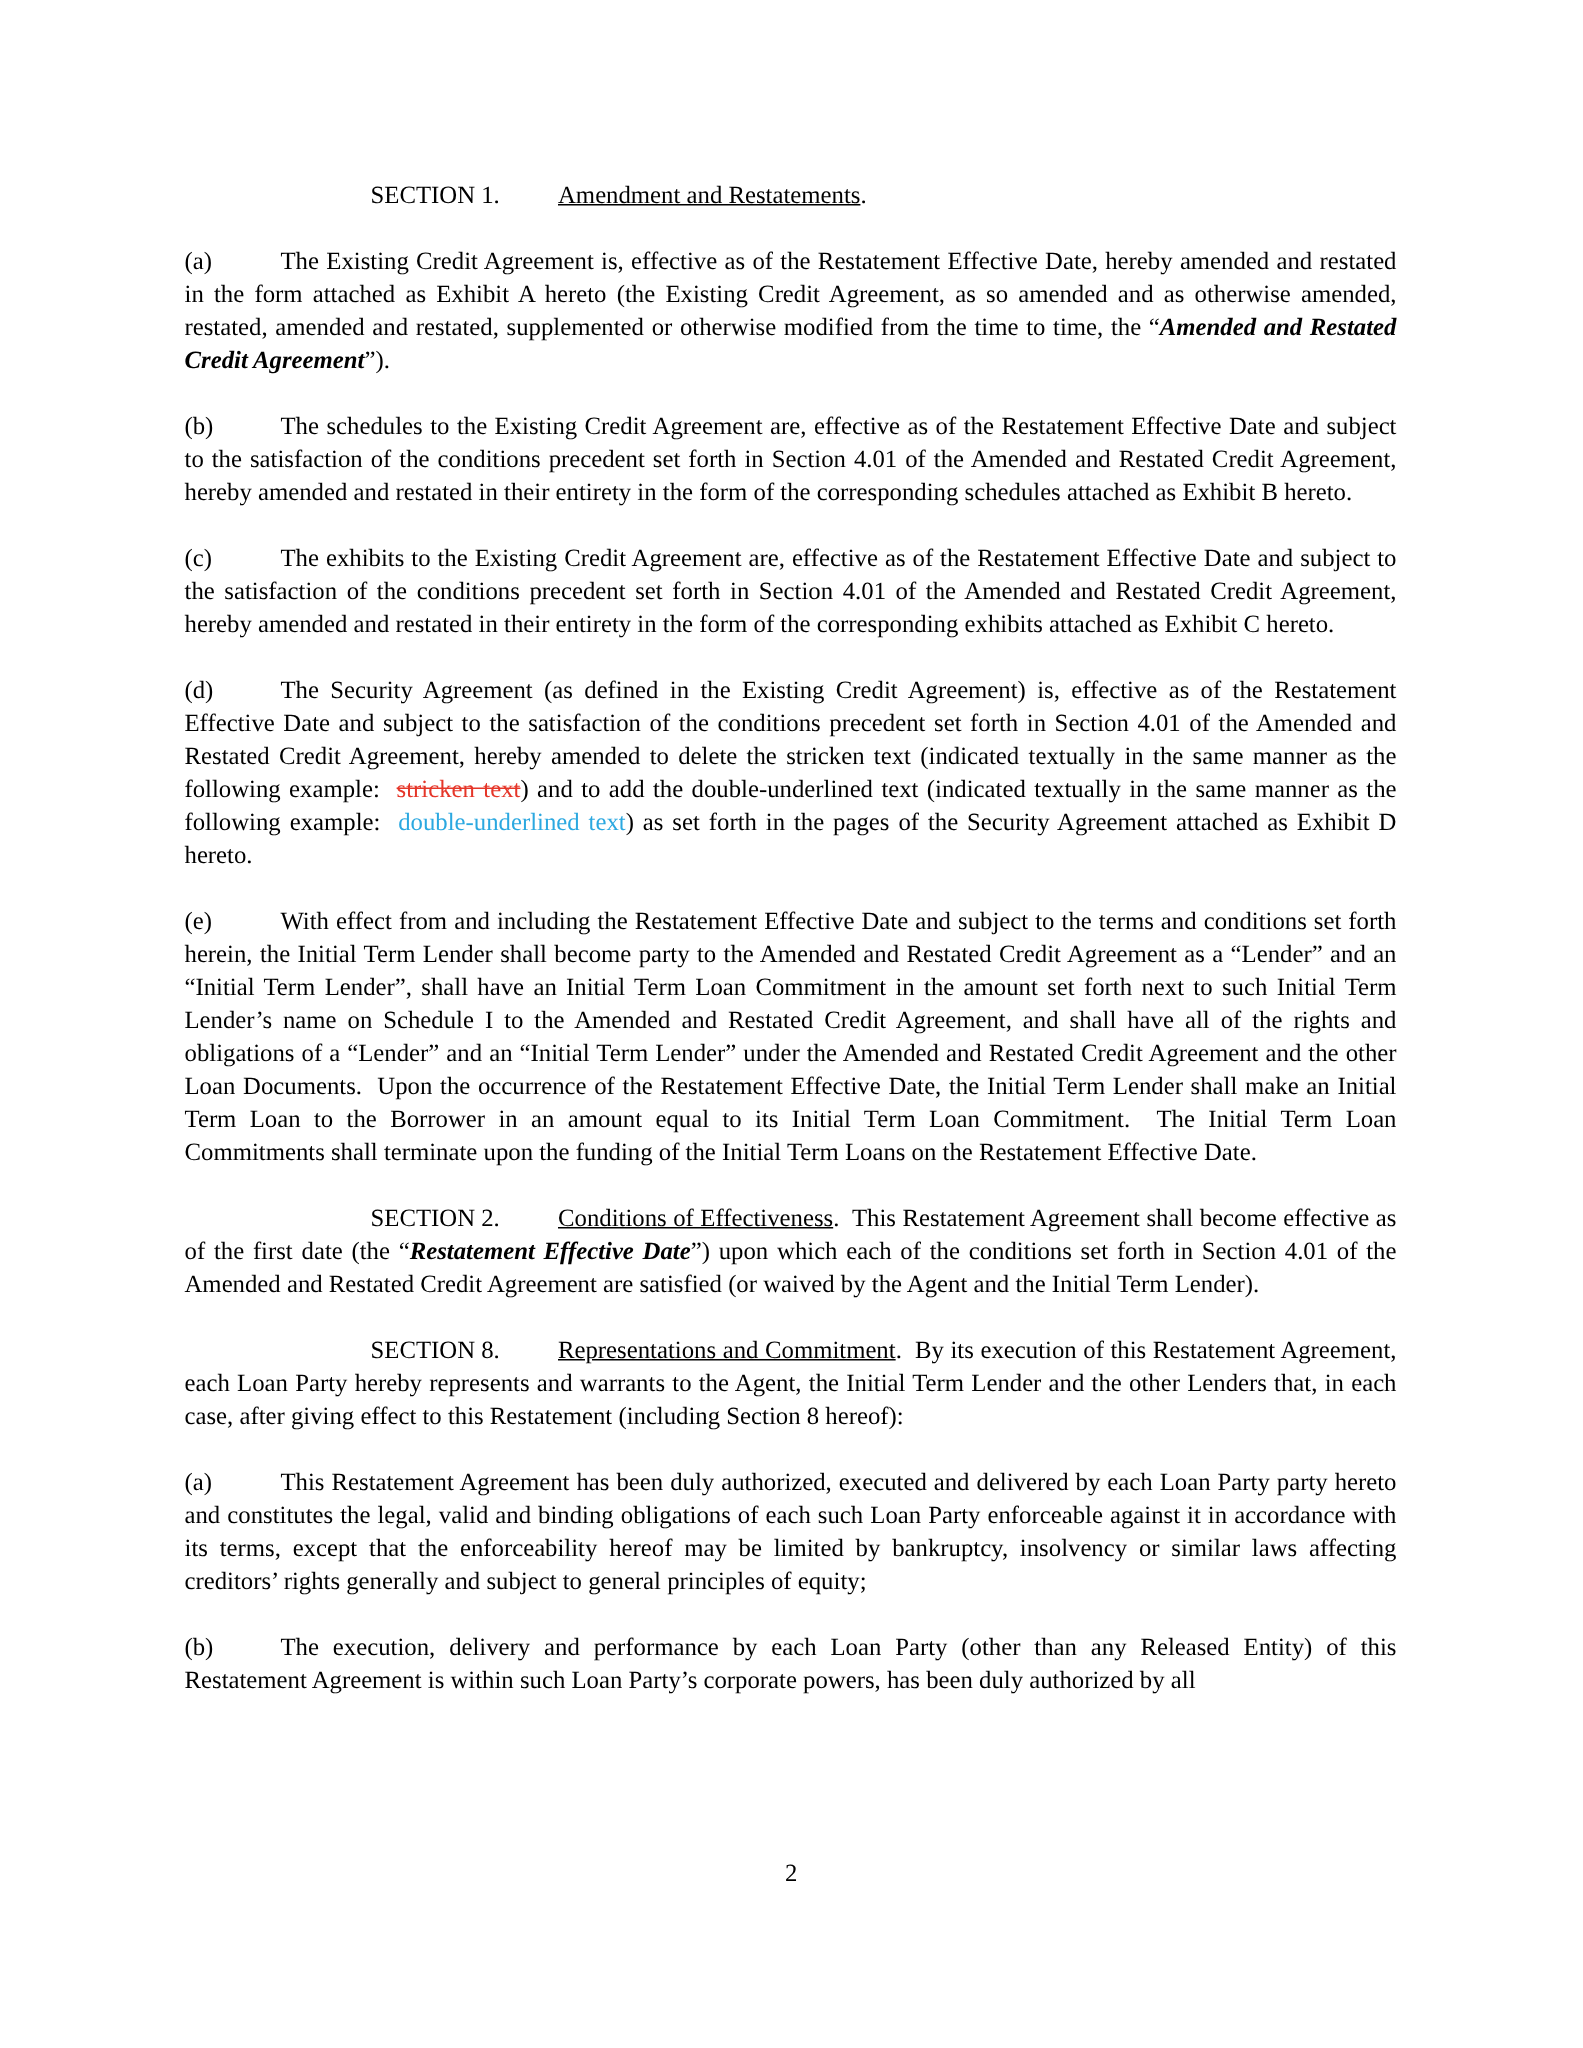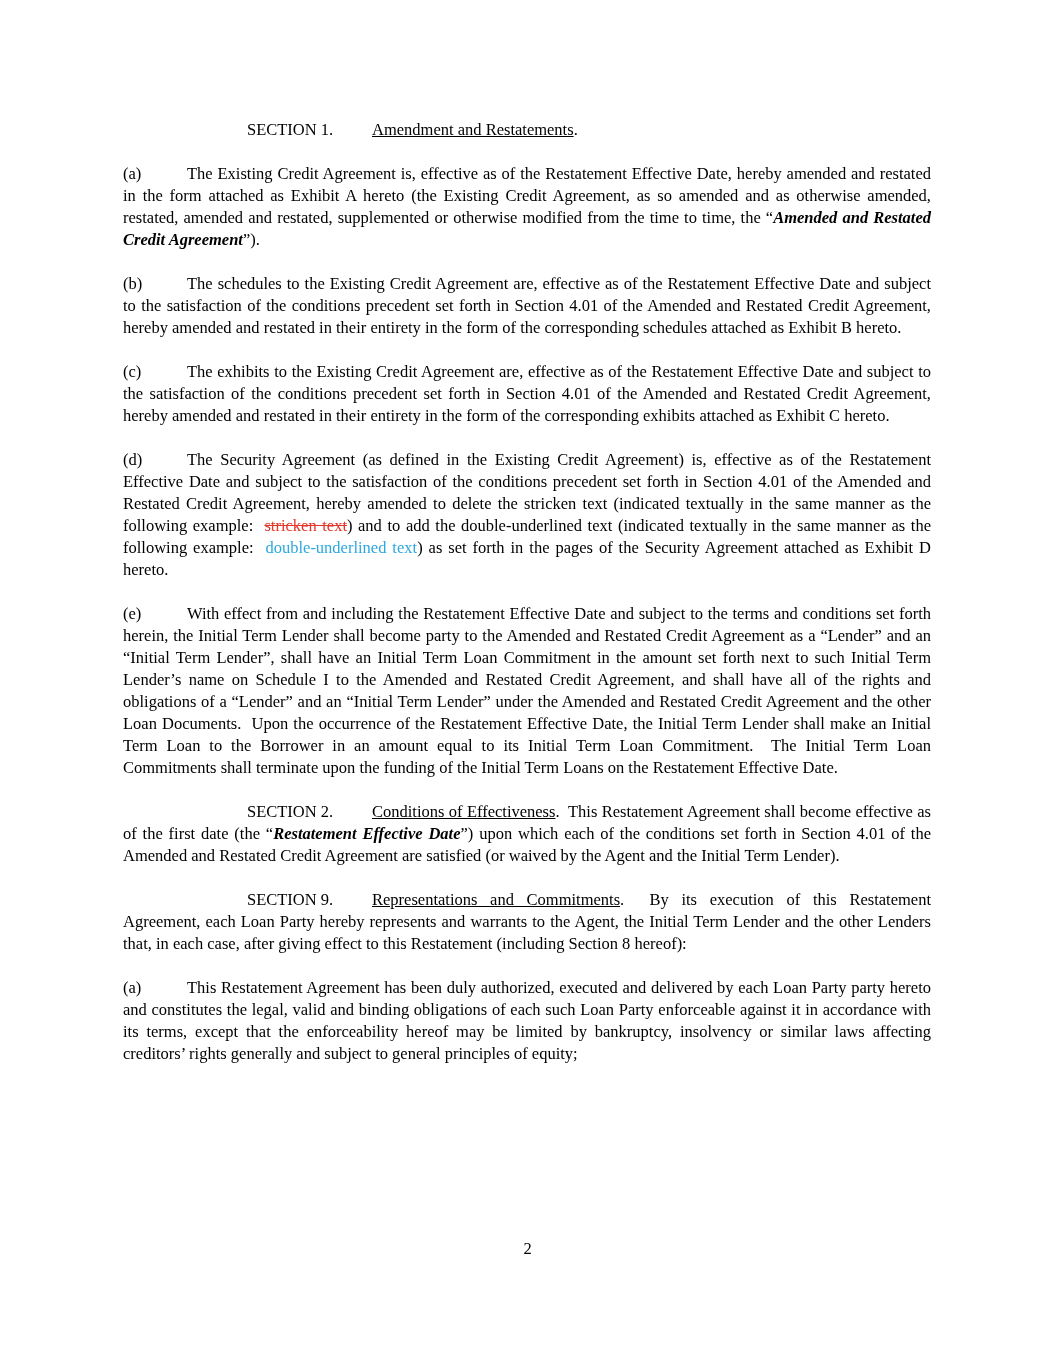--- a/index.html
+++ b/index.html
@@ -58,17 +58,18 @@
 <div class="page">
   <div class="content">
 
   <p class="para section"><span class="plabel wide">SECTION 1.</span><span class="run-u">Amendment and Restatements</span><span>.</span></p>
       <p class="para lettered"><span class="plabel narrow">(a)</span><span>The Existing Credit Agreement is, effective as of the Restatement Effective Date, hereby amended and restated in the form attached as Exhibit A hereto (the Existing Credit Agreement, as so amended and as otherwise amended, restated, amended and restated, supplemented or otherwise modified from the time to time, the “</span><span class="run-bi">Amended and Restated Credit Agreement</span><span>”).</span></p>
       <p class="para lettered"><span class="plabel narrow">(b)</span><span>The schedules to the Existing Credit Agreement are, effective as of the Restatement Effective Date and subject to the satisfaction of the conditions precedent set forth in Section 4.01 of the Amended and Restated Credit Agreement, hereby amended and restated in their entirety in the form of the corresponding schedules attached as Exhibit B hereto.</span></p>
       <p class="para lettered"><span class="plabel narrow">(c)</span><span>The exhibits to the Existing Credit Agreement are, effective as of the Restatement Effective Date and subject to the satisfaction of the conditions precedent set forth in Section 4.01 of the Amended and Restated Credit Agreement, hereby amended and restated in their entirety in the form of the corresponding exhibits attached as Exhibit C hereto.</span></p>
       <p class="para lettered"><span class="plabel narrow">(d)</span><span>The Security Agreement (as defined in the Existing Credit Agreement) is, effective as of the Restatement Effective Date and subject to the satisfaction of the conditions precedent set forth in Section 4.01 of the Amended and Restated Credit Agreement, hereby amended to delete the stricken text (indicated textually in the same manner as the following example:&nbsp; </span><span class="run-strike">stricken text</span><span>) and to add the double-underlined text (indicated textually in the same manner as the following example:&nbsp; </span><span class="run-dblu">double-underlined text</span><span>) as set forth in the pages of the Security Agreement attached as Exhibit D hereto.</span></p>
       <p class="para lettered"><span class="plabel narrow">(e)</span><span>With effect from and including the Restatement Effective Date and subject to the terms and conditions set forth herein, the Initial Term Lender shall become party to the Amended and Restated Credit Agreement as a “Lender” and an “Initial Term Lender”, shall have an Initial Term Loan Commitment in the amount set forth next to such Initial Term Lender’s name on Schedule I to the Amended and Restated Credit Agreement, and shall have all of the rights and obligations of a “Lender” and an “Initial Term Lender” under the Amended and Restated Credit Agreement and the other Loan Documents.&nbsp; Upon the occurrence of the Restatement Effective Date, the Initial Term Lender shall make an Initial Term Loan to the Borrower in an amount equal to its Initial Term Loan Commitment.&nbsp; The Initial Term Loan Commitments shall terminate upon the funding of the Initial Term Loans on the Restatement Effective Date.</span></p>
       <p class="para section"><span class="plabel wide">SECTION 2.</span><span class="run-u">Conditions of Effectiveness</span><span>.&nbsp; This Restatement Agreement shall become effective as of the first date (the “</span><span class="run-bi">Restatement Effective Date</span><span>”) upon which each of the conditions set forth in Section 4.01 of the Amended and Restated Credit Agreement are satisfied (or waived by the Agent and the Initial Term Lender).</span></p>
-      <p class="para section"><span class="plabel wide">SECTION 9.</span><span class="run-u">Representations and Commitments</span><span>.&nbsp; By its execution of this Restatement Agreement, each Loan Party hereby represents and warrants to the Agent, the Initial Term Lender and the other Lenders that, in each case, after giving effect to this Restatement (including Section 8 hereof):</span></p>
+      <p class="para section"><span class="plabel wide">SECTION 8.</span><span class="run-u">Representations and Commitment</span><span>.&nbsp; By its execution of this Restatement Agreement, each Loan Party hereby represents and warrants to the Agent, the Initial Term Lender and the other Lenders that, in each case, after giving effect to this Restatement (including Section 8 hereof):</span></p>
       <p class="para lettered"><span class="plabel narrow">(a)</span><span>This Restatement Agreement has been duly authorized, executed and delivered by each Loan Party party hereto and constitutes the legal, valid and binding obligations of each such Loan Party enforceable against it in accordance with its terms, except that the enforceability hereof may be limited by bankruptcy, insolvency or similar laws affecting creditors’ rights generally and subject to general principles of equity;</span></p>
+      <p class="para lettered"><span class="plabel narrow">(b)</span><span>The execution, delivery and performance by each Loan Party (other than any Released Entity) of this Restatement Agreement is within such Loan Party’s corporate powers, has been duly authorized by all</span></p>
     </div>
   <div class="page-number">2</div>
 </div>
 
 </body></html>

